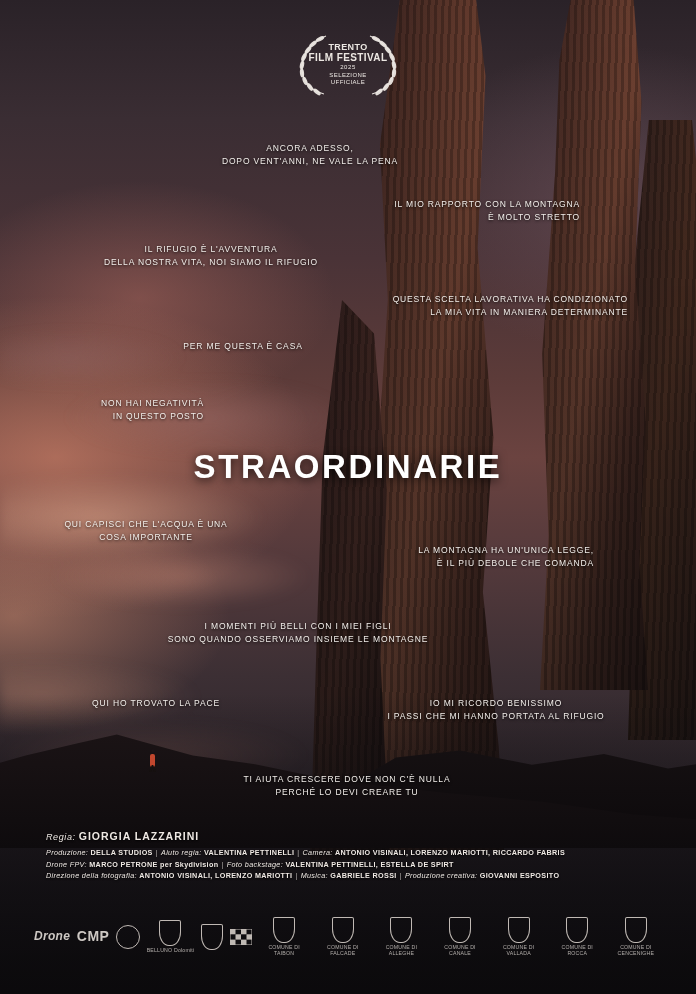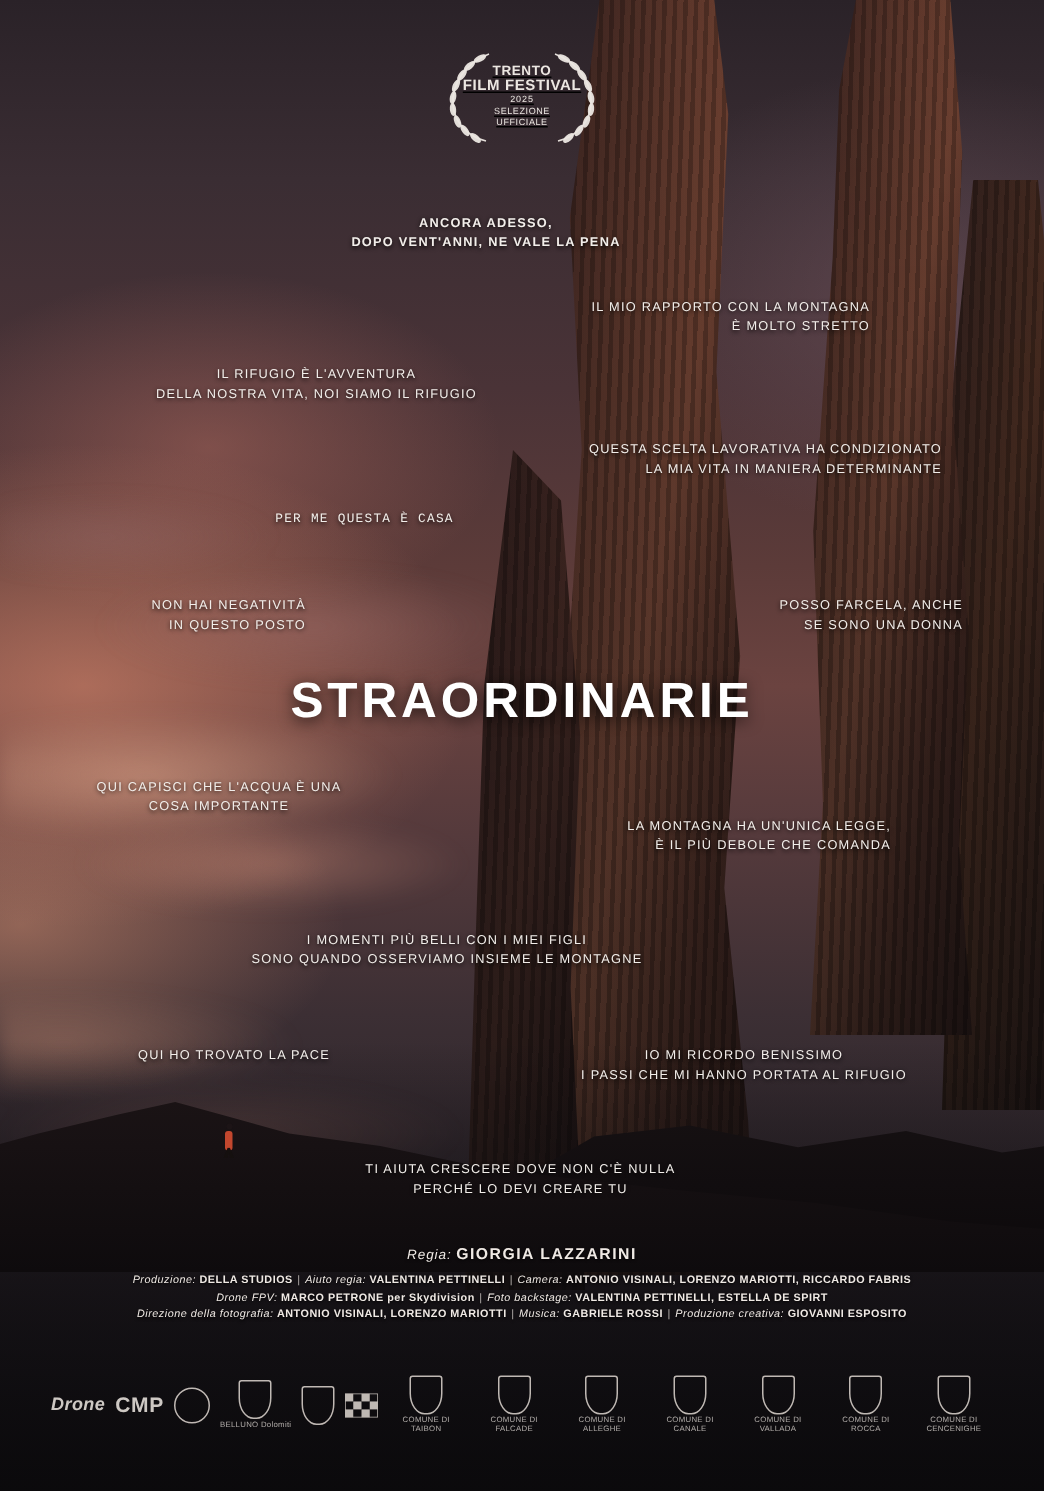--- a/index.html
+++ b/index.html
@@ -126,21 +126,20 @@
   .festival {
     position: absolute;
     left: 50%;
     transform: translateX(-50%);
     top: 30px;
     width: 132px;
     height: 68px;
     display: flex;
     align-items: center;
     justify-content: center;
-    text-decoration: underline;
   }
   .festival svg { position: absolute; inset: 0; width: 100%; height: 100%; }
   .festival .ftext {
     position: relative;
     text-align: center;
     color: #ece7e2;
     line-height: 1.12;
     letter-spacing: 0.4px;
   }
   .ftext .l1 { font-size: 9px; font-weight: 700; }
@@ -173,21 +172,21 @@
     font-weight: 700;
     letter-spacing: 2.6px;
     text-shadow: 0 2px 10px rgba(0,0,0,0.8);
   }
 
   
   .credits {
     position: absolute;
     left: 0; right: 0;
     bottom: 112px;
-    text-align: center;
+    text-align: left;
     color: #efe9e4;
     font-size: 7.2px;
     line-height: 1.62;
     letter-spacing: 0.35px;
     text-shadow: 0 1px 2px rgba(0,0,0,0.9);
     padding: 0 46px;
   }
   .credits .dir {
     font-size: 9px;
     letter-spacing: 0.6px;
@@ -296,33 +295,31 @@
     </svg>
     <div class="ftext">
       <div class="l1">TRENTO</div>
       <div class="l2">FILM FESTIVAL</div>
       <div class="l3">2025</div>
       <div class="l4">SELEZIONE</div>
       <div class="l5">UFFICIALE</div>
     </div>
   </div>
 
-  <div class="quote q-center" style="left:194px; top:142px; width:260px;font-weight:bold;">ANCORA ADESSO,
+  <div class="quote q-center" style="left:180px; top:142px; width:260px;">ANCORA ADESSO,
 DOPO VENT'ANNI, NE VALE LA PENA</div>
   <div class="quote q-right" style="left:318px; top:198px; width:262px;">IL MIO RAPPORTO CON LA MONTAGNA
 È MOLTO STRETTO</div>
   <div class="quote q-center" style="left:66px;  top:243px; width:290px;">IL RIFUGIO È L'AVVENTURA
 DELLA NOSTRA VITA, NOI SIAMO IL RIFUGIO</div>
   <div class="quote q-right" style="left:288px; top:293px; width:340px;">QUESTA SCELTA LAVORATIVA HA CONDIZIONATO
 LA MIA VITA IN MANIERA DETERMINANTE</div>
-  <div class="quote q-center" style="left:148px; top:340px; width:190px;font-family:Liberation Mono, monospace;">PER ME QUESTA È CASA</div>
+  <div class="quote q-center" style="left:148px; top:340px; width:190px;">PER ME QUESTA È CASA</div>
   <div class="quote q-right" style="left:34px;  top:397px; width:170px;">NON HAI NEGATIVITÀ
 IN QUESTO POSTO</div>
-  <div class="quote q-right" style="left:450px; top:397px; width:192px;">POSSO FARCELA, ANCHE
-SE SONO UNA DONNA</div>
   <div class="quote q-right" style="left:362px; top:544px; width:232px;">LA MONTAGNA HA UN'UNICA LEGGE,
 È IL PIÙ DEBOLE CHE COMANDA</div>
   <div class="quote q-center" style="left:22px;  top:518px; width:248px;">QUI CAPISCI CHE L'ACQUA È UNA
 COSA IMPORTANTE</div>
   <div class="quote q-center" style="left:112px; top:620px; width:372px;">I MOMENTI PIÙ BELLI CON I MIEI FIGLI
 SONO QUANDO OSSERVIAMO INSIEME LE MONTAGNE</div>
   <div class="quote q-center" style="left:56px;  top:697px; width:200px;">QUI HO TROVATO LA PACE</div>
   <div class="quote q-right" style="left:378px; top:697px; width:236px;text-align:center;">IO MI RICORDO BENISSIMO
 I PASSI CHE MI HANNO PORTATA AL RIFUGIO</div>
   <div class="quote q-center" style="left:196px; top:773px; width:302px;">TI AIUTA CRESCERE DOVE NON C'È NULLA

